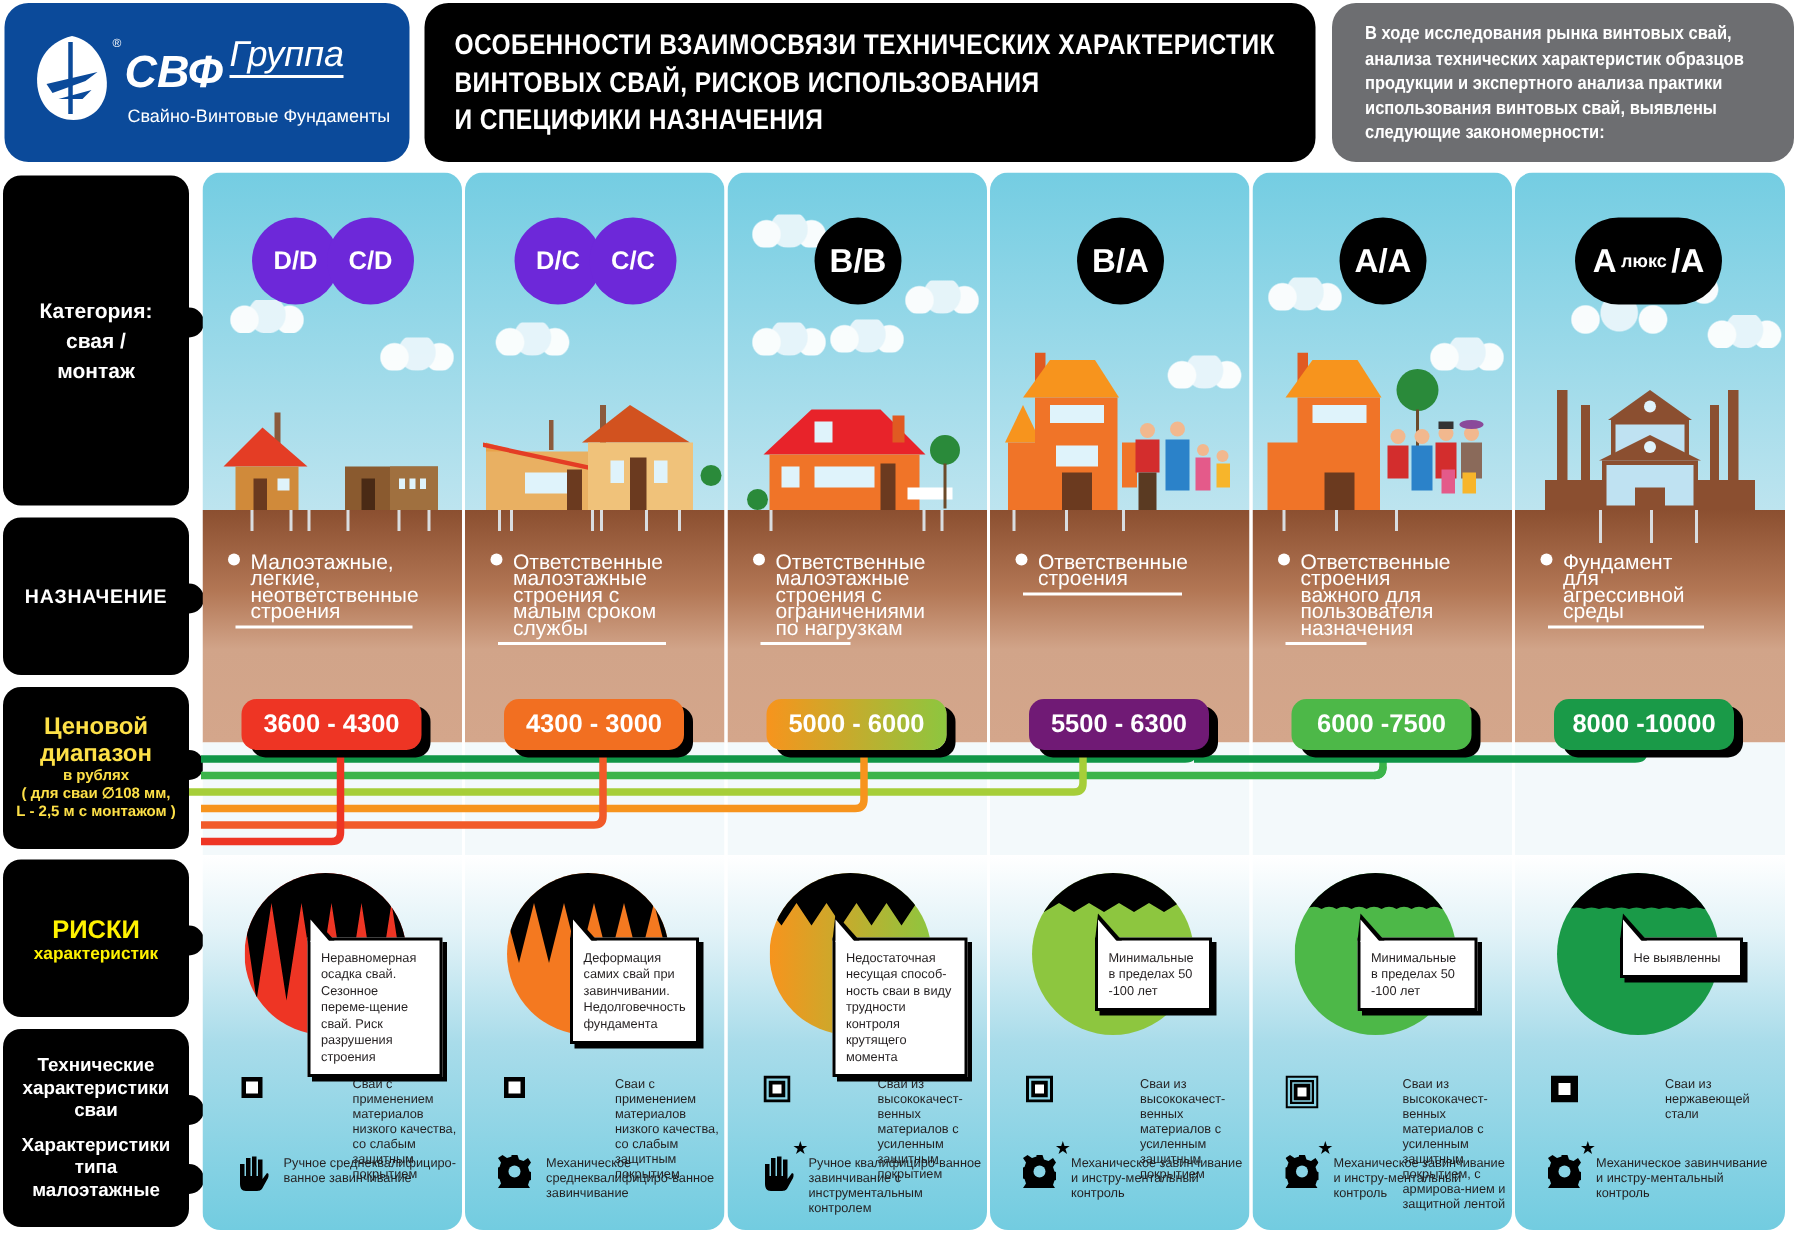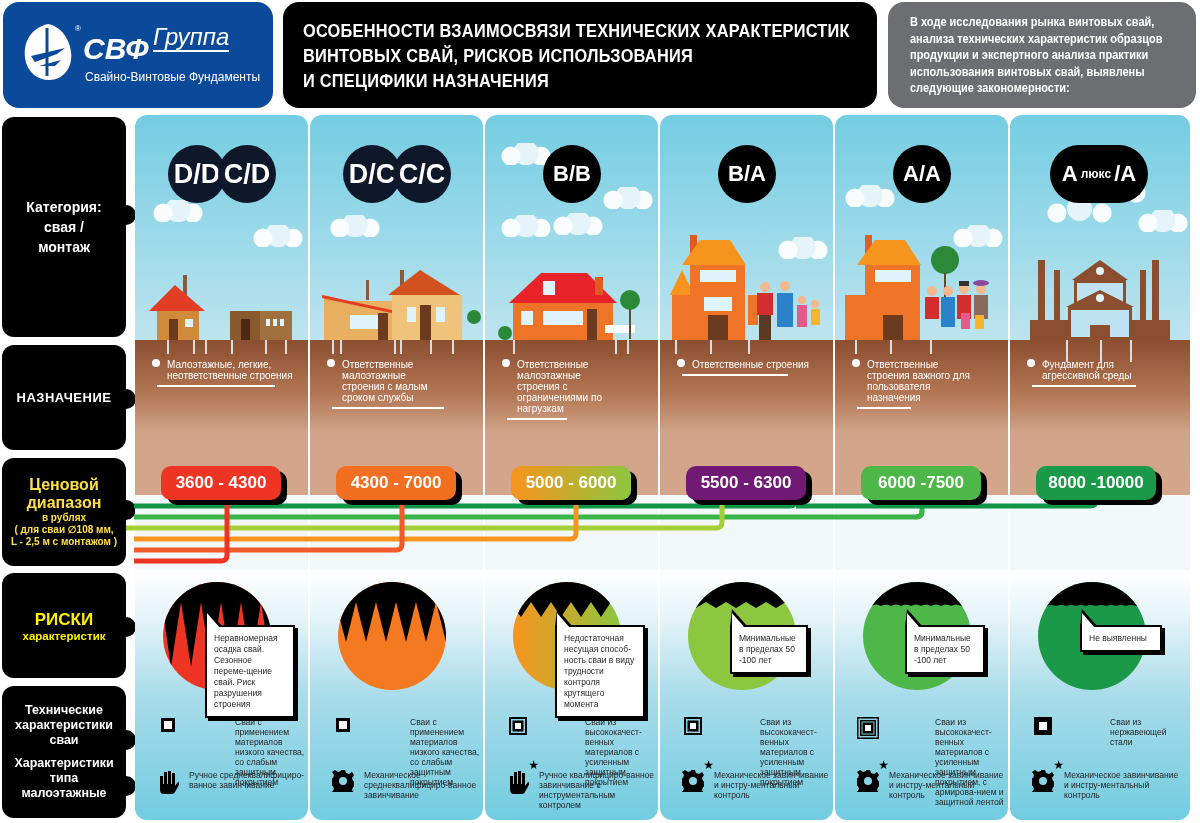--- a/index.html
+++ b/index.html
@@ -37,31 +37,31 @@
   
   .col { position: absolute; top: 115px; width: 173px; height: 705px; border-radius: 12px; overflow: hidden; }
   .col .sky { position: absolute; left: 0; top: 0; width: 100%; height: 225px; background: linear-gradient(#74cde2, #bde4ef); }
   .col .soil { position: absolute; left: 0; top: 225px; width: 100%; height: 155px; background: linear-gradient(#8b4f30 0%, #b37755 35%, #d1a489 60%, #d4a68b 100%); }
   .col .band { position: absolute; left: 0; top: 380px; width: 100%; height: 75px; background: #f3f9fb; }
   .col .lower { position: absolute; left: 0; top: 455px; width: 100%; height: 250px; background: linear-gradient(#ffffff 0%, #e3f3f8 20%, #a9dcea 50%, #72cce0 100%); }
 
   .badge { position: absolute; top: 30px; height: 58px; background: #000; color: #fff; font-weight: bold; font-size: 22px; display: flex; align-items: center; justify-content: center; border-radius: 29px; white-space: nowrap; }
   .badge small { font-size: 12px; margin: 0 3px; }
   .badge-double { display: flex; }
-  .badge-double .c { width: 58px; height: 58px; border-radius: 50%; background: #0f172a; display: flex; align-items: center; justify-content: center; font-size: 27px; }
+  .badge-double .c { width: 58px; height: 58px; border-radius: 50%; background: #6d28d9; display: flex; align-items: center; justify-content: center; font-size: 17px; }
   .badge-double .c + .c { margin-left: -8px; }
 
   .cloud { position: absolute; width: 60px; height: 22px; background: radial-gradient(circle at 30% 60%, #fff 0 9px, transparent 10px), radial-gradient(circle at 55% 45%, #eaf6fb 0 12px, transparent 13px), radial-gradient(circle at 80% 60%, #fff 0 9px, transparent 10px); opacity: 0.95; }
 
   .scene { position: absolute; left: 0; top: 120px; width: 173px; height: 105px; }
 
   .piles { position: absolute; left: 0; top: 225px; width: 100%; height: 20px; }
   .piles i { position: absolute; top: 0; width: 2px; height: 14px; background: #d9dde0; }
 
-  .purpose { position: absolute; left: 22px; top: 244px; width: 148px; color: #fff; font-size: 10px; line-height: 11px; }
+  .purpose { position: absolute; left: 22px; top: 254px; width: 148px; color: #fff; font-size: 14px; line-height: 11px; }
   .purpose .dot { position: absolute; left: -5px; top: 0; width: 8px; height: 8px; background: #fff; border-radius: 50%; }
   .purpose .txt { padding-left: 10px; }
   .purpose .uline { height: 1.5px; background: #fff; margin-top: 4px; margin-left: 0; }
 
   .price { position: absolute; top: 339px; left: 26px; width: 120px; height: 34px; border-radius: 10px; color: #fff; font-weight: bold; font-size: 17px; display: flex; align-items: center; justify-content: center; box-shadow: 6px 5px 0 #000; z-index: 3; margin-top: 12px; }
 
   .risk-circle { position: absolute; left: 28px; top: 467px; width: 108px; height: 108px; border-radius: 50%; overflow: hidden; }
   .risk-circle svg { position: absolute; left: 0; top: 0; }
   .bubble { position: absolute; left: 70px; top: 510px; background: #fff; border: 2px solid #000; box-shadow: 3px 3px 0 #000; padding: 6px 7px; font-size: 8.5px; line-height: 11px; color: #231f20; width: 90px; z-index: 4; }
   .bubble:before { content: ""; position: absolute; left: -2px; top: -18px; width: 0; height: 0; border-left: 2px solid transparent; border-right: 16px solid transparent; border-bottom: 18px solid #000; }
@@ -237,27 +237,28 @@
       <i style="left:84px"></i>
       <i style="left:90px"></i>
       <i style="left:120px"></i>
       <i style="left:142px"></i>
     </div>
   <div class="purpose">
     <span class="dot"></span>
     <div class="txt" style="width:110px">Ответственные малоэтажные строения с малым сроком службы</div>
     <div class="uline" style="width:112px"></div>
   </div>
-  <div class="price" style="background:#f26f21">4300 - 7000</div>
+  <div class="price" style="background:#f26f21">4300 - 3000</div>
   <div class="risk-circle">
     <svg width="108" height="108" viewBox="0 0 108 108">
       <rect width="108" height="108" fill="#f47920"></rect>
       <polygon points="0,0 108,0 108,60 98,20 88,60 78,20 68,60 58,20 48,60 38,20 28,60 18,20 8,60 0,30" fill="#000"></polygon>
     </svg>
   </div>
+  <div class="bubble" style="width:86px">Деформация самих свай при завинчивании. Недолговечность фундамента</div>
   <div class="tech pile">
     <span class="icon">
         <svg width="16" height="16">
           <rect x="1" y="1" width="14" height="14" fill="#000"></rect>
           <rect x="4" y="4" width="8" height="8" fill="#fff"></rect>
         </svg>
       </span>
     <span class="text">Сваи с применением материалов низкого качества, со слабым защитным покрытием</span>
   </div>
   <div class="tech screw">

